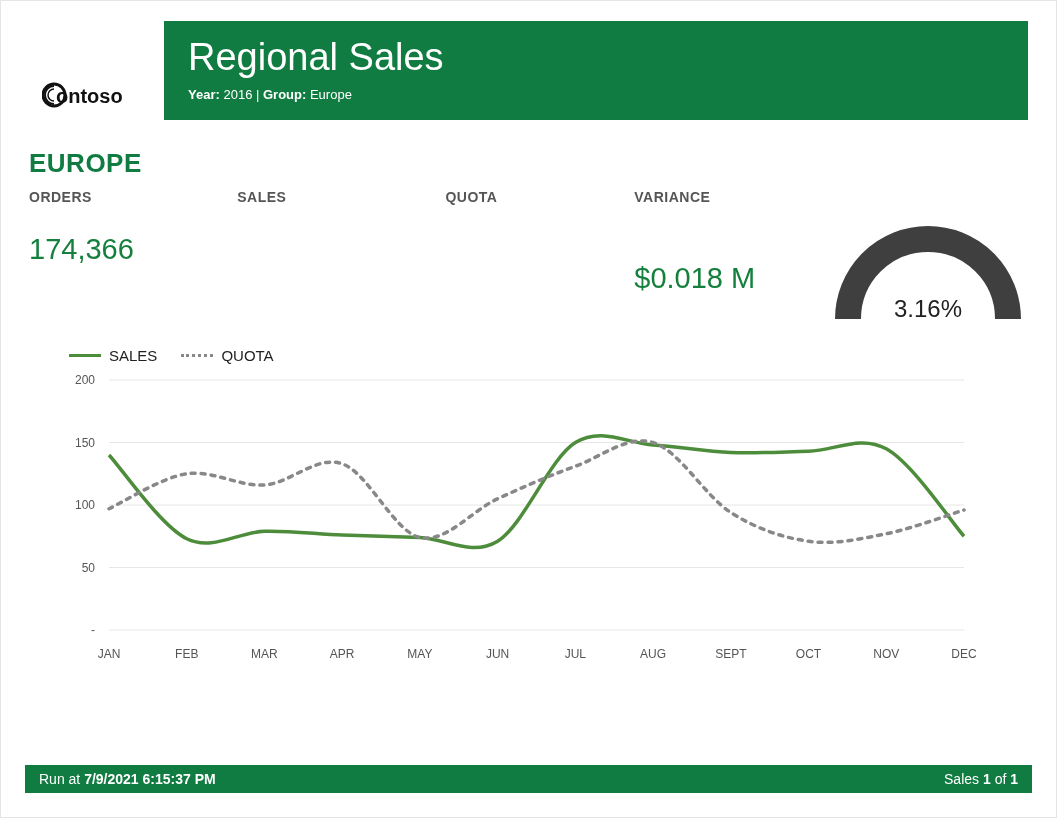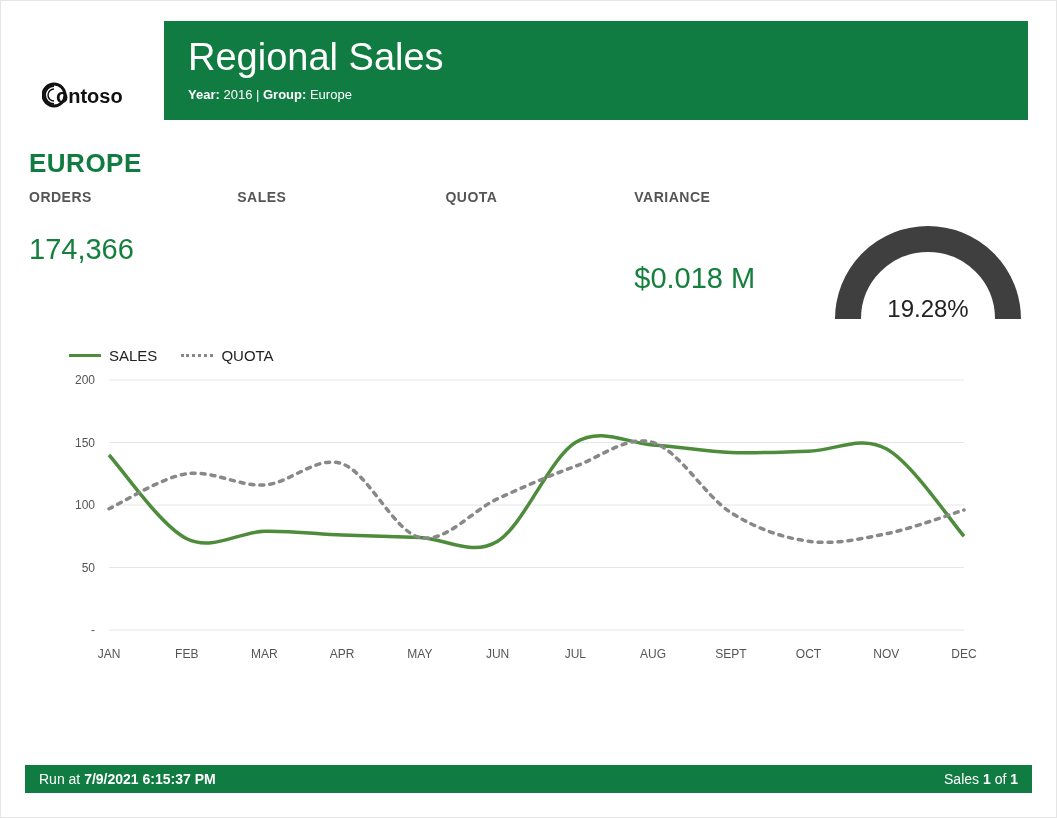--- a/index.html
+++ b/index.html
@@ -122,21 +122,21 @@
     </div>
     <div class="kpi">
       <div class="kpi-label">VARIANCE</div>
       <div class="kpi-value">$0.018 M</div>
     </div>
 
     <div class="gauge-wrap">
       <svg viewBox="0 0 200 110" width="200" height="110">
         <path d="M20 100 A80 80 0 0 1 180 100" fill="none" stroke="#3f3f3f" stroke-width="26" stroke-linecap="butt"></path>
       </svg>
-      <div class="gauge-label">19.28%</div>
+      <div class="gauge-label">3.16%</div>
     </div>
   </div>
 
   <div class="chart-box">
     <div class="legend">
       <div class="legend-item">
         <span class="legend-swatch-line"></span>
         <span>SALES</span>
       </div>
       <div class="legend-item">

